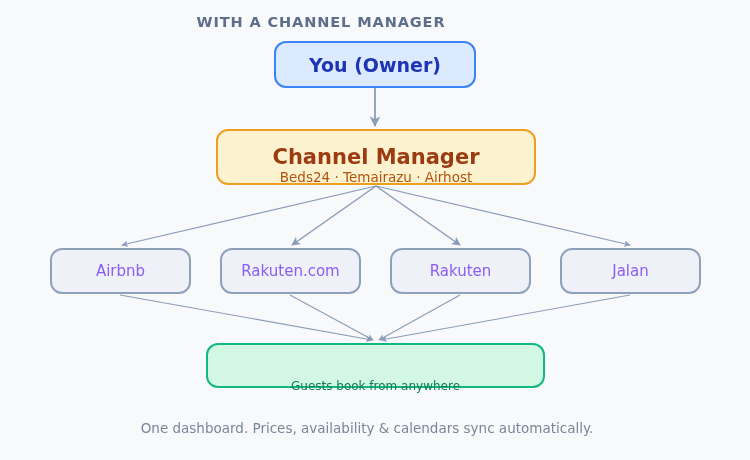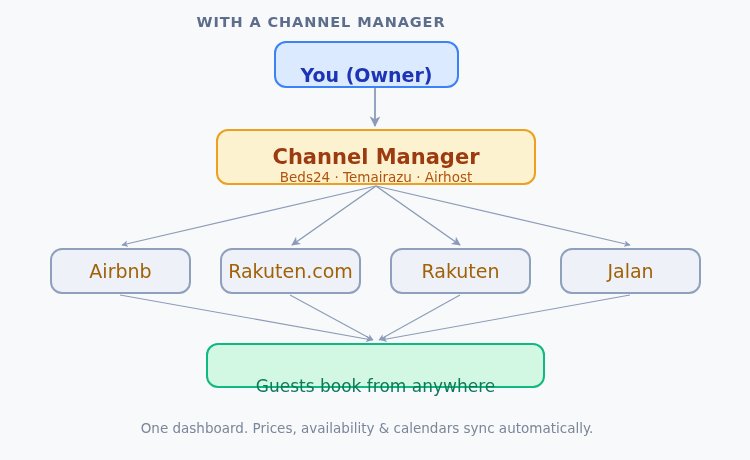--- a/index.html
+++ b/index.html
@@ -46,26 +46,25 @@
     font-size: 14.5px;
     font-weight: bold;
     letter-spacing: 0.9px;
     color: #5d6d8c;
   }
 
   
   #owner-node {
     left: 274px;
     top: 41px;
-    width: 185px;
+    width: 202px;
     height: 47px;
     background: #dbeafe;
     border: 2.5px solid #3b82f6;
     border-radius: 12px;
-    justify-content: flex-end;
   }
   #owner-node .label {
     font-size: 19px;
     font-weight: bold;
     color: #1d35b5;
   }
 
   
   #channel-manager-node {
     left: 216px;
@@ -93,40 +92,40 @@
   
   .platform-node {
     top: 248px;
     width: 141px;
     height: 46px;
     background: #eef1f7;
     border: 2px solid #8fa0bd;
     border-radius: 12px;
   }
   .platform-node .label {
-    font-size: 19px;
-    color: #a16207;
+    font-size: 15px;
+    color: #8b5cf6;
   }
   #platform-node-0 { left: 50px; }
   #platform-node-1 { left: 220px; }
   #platform-node-2 { left: 390px; }
   #platform-node-3 { left: 560px; }
 
   
   #guests-node {
     left: 206px;
     top: 343px;
     width: 339px;
     height: 45px;
     background: #d2f8e3;
     border: 2.5px solid #10b981;
     border-radius: 12px;
   }
   #guests-node .label {
-    font-size: 17px;
+    font-size: 12px;
     color: #0d7a57;
     margin-top: 40px;
   }
 
   
   #footer-note {
     position: absolute;
     left: 0;
     top: 420px;
     width: 734px;

